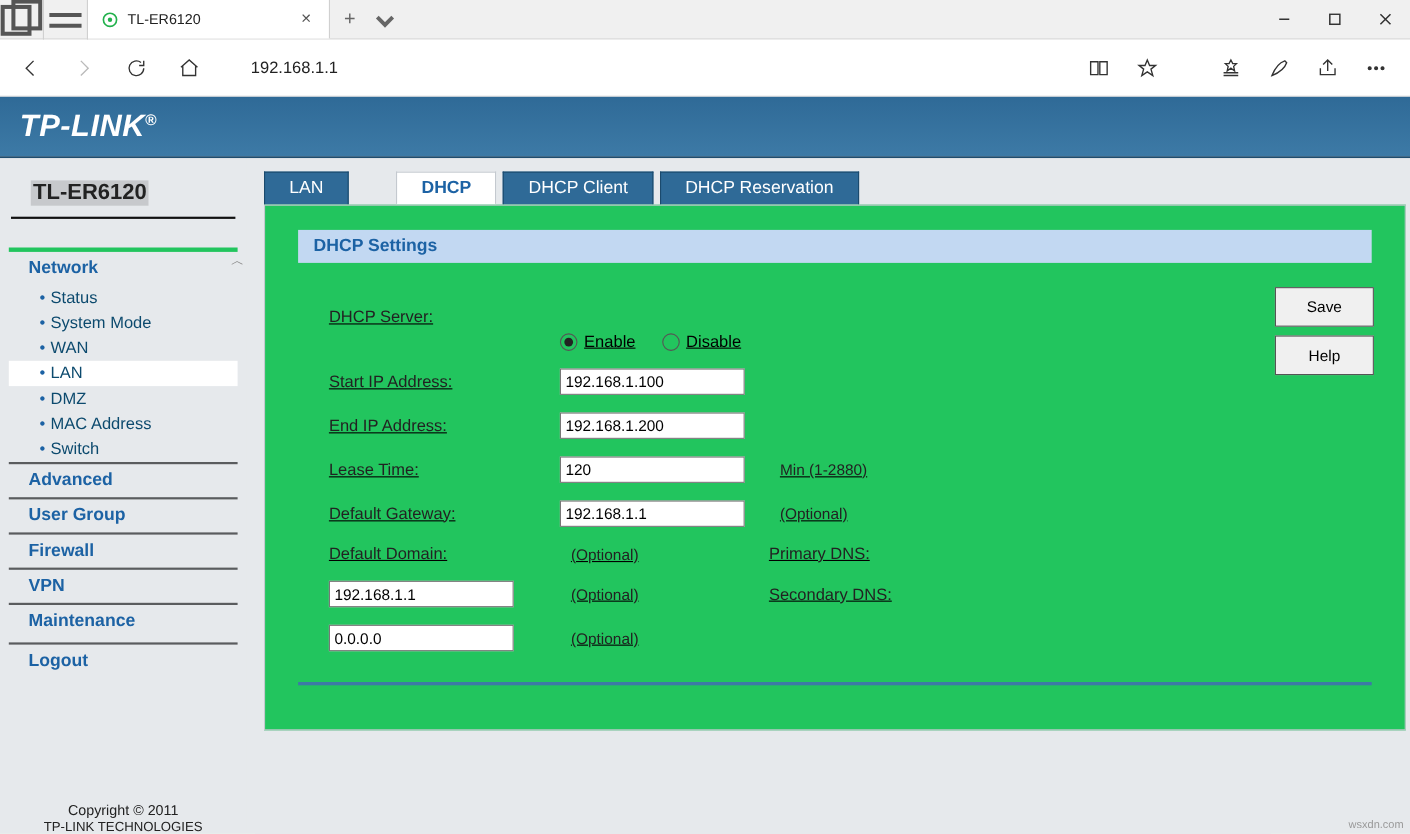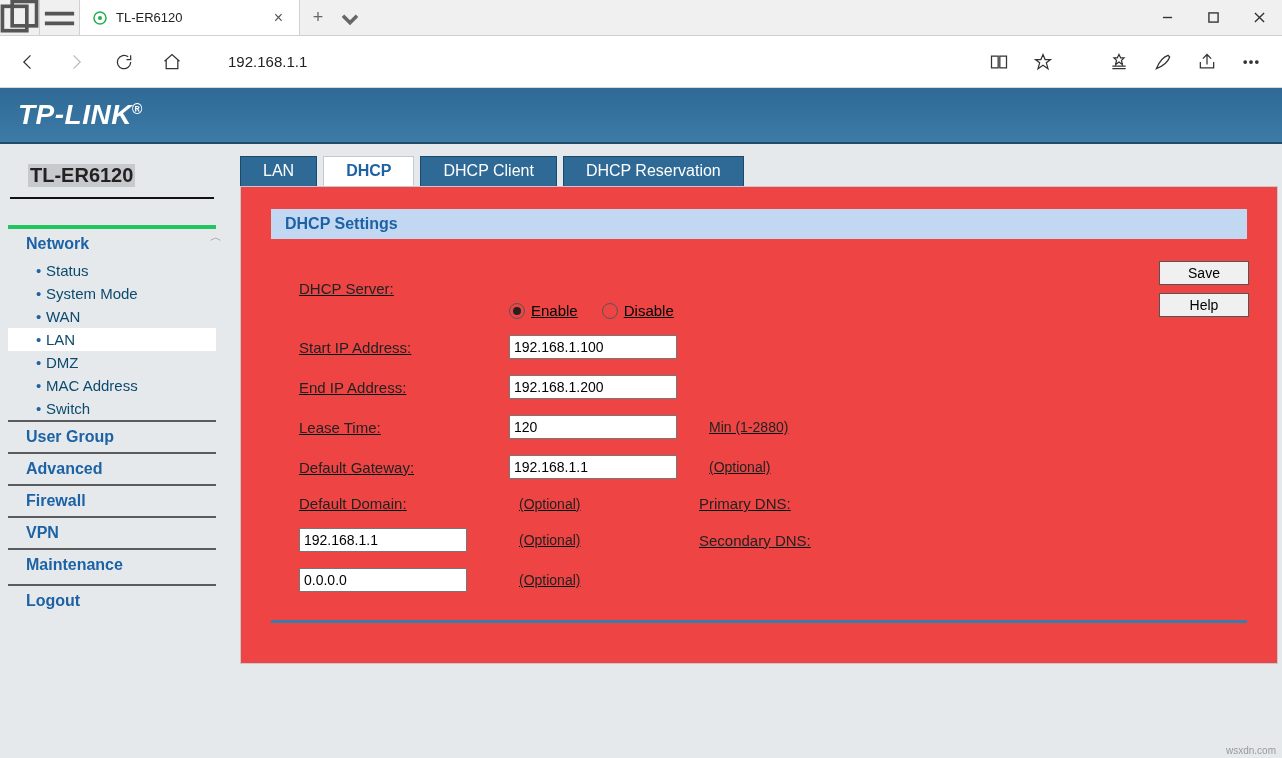--- a/index.html
+++ b/index.html
@@ -47,35 +47,35 @@
 .menu .item::before { content:"•"; position:absolute; left:28px; color:#1c62a4; }
 .menu .item.active { background:#fff; }
 .menu .logout { margin-top:4px; }
 .copyright { position:absolute; bottom:0; left:0; width:100%; text-align:center; font-size:13px; color:#222; padding-bottom:0; }
 .copyright .c1 { display:block; }
 .copyright .c2 { display:block; font-size:12px; }
 
 .content { flex:1; background:#e6e9ec; padding:0; position:relative; }
 .tabs { display:flex; gap:6px; padding:12px 0 0 16px; }
 .tabs .tab { background:#2f6a97; color:#fff; font-size:16px; padding:5px 22px; border:1px solid #1b4a6d; border-bottom:none; cursor:pointer; }
-.tabs .tab.active { background:#fff; color:#1c62a4; font-weight:700; border:1px solid #c4c9cf; border-bottom:1px solid #fff; }
-
-.panel { background:#ef4444; margin:0 4px 0 16px; border:1px solid #c4c9cf; padding:22px 30px 40px 30px; min-height:400px; position:relative; }
+.tabs .tab.active { background:#fff; color:#1c62a4; font-weight:700; border:1px solid #c4c9cf; border-bottom:1px solid #fff;margin-left:37px; }
+
+.panel { background:#22c55e; margin:0 4px 0 16px; border:1px solid #c4c9cf; padding:22px 30px 40px 30px; min-height:400px; position:relative; }
 .section-header { background:#c2d8f2; color:#1c62a4; font-weight:700; font-size:16px; padding:6px 14px; margin-bottom:18px; }
 .form { display:grid; grid-template-columns: 210px 190px auto; column-gap:0; row-gap:16px; align-items:center; margin-left:28px;text-decoration:underline; }
 .form .lbl { font-size:15px; color:#222; }
 .form .fld input[type=text] { width:168px; height:24px; border:1px solid #777; font-size:14px; padding:1px 4px; }
 .form .hint { font-size:14px; color:#222; padding-left:10px; }
 .radio-row { display:flex; align-items:center; gap:6px; grid-column:2 / span 2;margin-top:45px; }
 .radio-row .r { display:flex; align-items:center; gap:6px; margin-right:18px; font-size:15px; }
 .radio-outer { width:16px; height:16px; border:1.5px solid #555; border-radius:50%; display:flex; align-items:center; justify-content:center; }
 .radio-outer .dot { width:8px; height:8px; background:#222; border-radius:50%; }
 
 .sidebtns { position:absolute; right:28px; top:74px; display:flex; flex-direction:column; gap:8px; }
-.sidebtns button { width:90px; height:24px; background:#f0f0f0; border:1px solid #555; font-size:14px; cursor:pointer; }
+.sidebtns button { width:90px; height:36px; background:#f0f0f0; border:1px solid #555; font-size:14px; cursor:pointer; }
 
 .sep { border-top:3px solid #3d7aa6; margin:28px 0 0 0; }
 
 .watermark { position:absolute; right:6px; bottom:2px; font-size:10px; color:#999; }
 
 svg { stroke: currentColor; fill:none; stroke-width:1.5; }
 </style>
 </head>
 <body>
 
@@ -200,37 +200,41 @@
           <div class="group-title">Network</div>
           <div class="item">Status</div>
           <div class="item">System Mode</div>
           <div class="item">WAN</div>
           <div class="item active">LAN</div>
           <div class="item">DMZ</div>
           <div class="item">MAC Address</div>
           <div class="item">Switch</div>
         </div>
         <div class="group">
+            <div class="group-title">Advanced</div>
+          </div>
+        <div class="group">
             <div class="group-title">User Group</div>
-          </div>
-        <div class="group">
-            <div class="group-title">Advanced</div>
           </div>
         <div class="group">
             <div class="group-title">Firewall</div>
           </div>
         <div class="group">
             <div class="group-title">VPN</div>
           </div>
         <div class="group">
             <div class="group-title">Maintenance</div>
           </div>
         <div class="group logout">
             <div class="group-title">Logout</div>
           </div>
+      </div>
+      <div class="copyright">
+        <span class="c1">Copyright © 2011</span>
+        <span class="c2">TP-LINK TECHNOLOGIES</span>
       </div>
     </div>
 
     <div class="content">
       <div class="tabs">
         <div class="tab">LAN</div>
         <div class="tab active">DHCP</div>
         <div class="tab">DHCP Client</div>
         <div class="tab">DHCP Reservation</div>
       </div>

